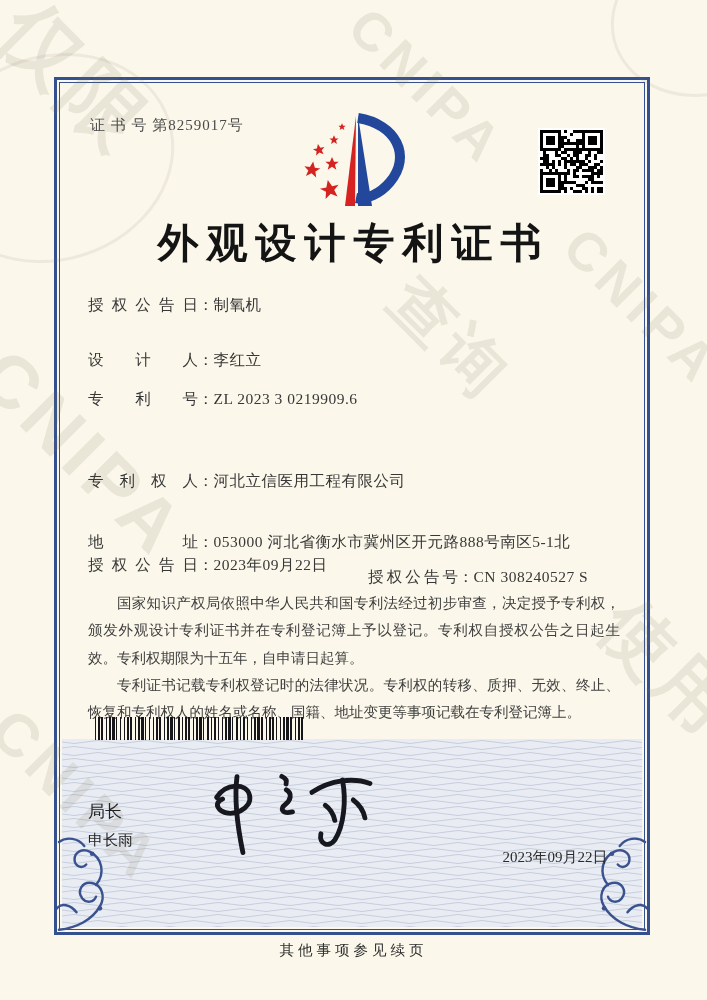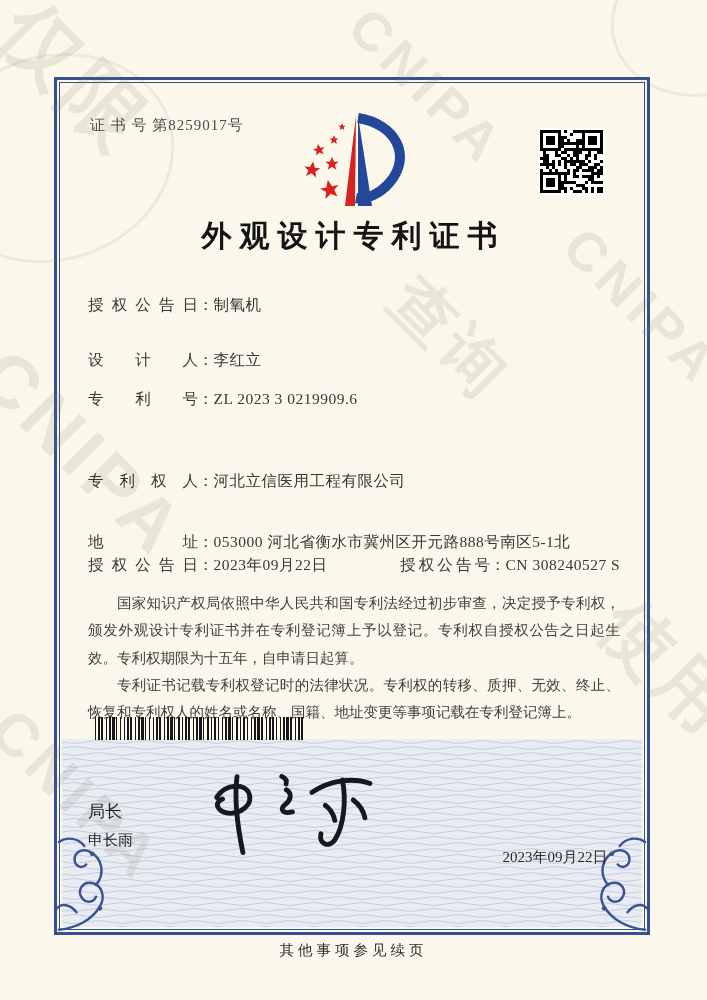--- a/index.html
+++ b/index.html
@@ -43,32 +43,32 @@
   .ornament.right{right:0;}
   .ornament.left{left:0;transform:scaleX(-1);}
   
   #content{z-index:3;}
   .abs{position:absolute;}
   #cert-no{left:90px;top:116px;font-size:15px;color:#4a4a4a;letter-spacing:1px;}
   #logo{left:292px;top:108px;}
   #qr{left:538px;top:128px;width:63px;height:63px;background:#fff;padding:2px;}
   #title{
     left:0;right:0;top:216px;text-align:center;
-    font-size:30px;font-weight:bold;color:#141414;letter-spacing:8px;
+    font-size:41px;font-weight:bold;color:#141414;letter-spacing:8px;
   }
   .field-row{left:88px;font-size:15.5px;color:#373737;white-space:nowrap;}
   .field-label{
     display:inline-block;width:110px;
     text-align:justify;text-align-last:justify;
     letter-spacing:0;vertical-align:top;
   }
   .field-label.short{width:110px;}
   .field-colon{display:inline-block;}
   .field-value{letter-spacing:0.5px;}
-  .grant-group2{position:absolute;left:280px;top:0;white-space:nowrap;margin-left:32px;}
+  .grant-group2{position:absolute;left:280px;top:12px;white-space:nowrap;}
   .grant-group2 .field-label{width:90px;}
   #paragraphs{left:88px;top:591px;width:532px;font-size:14.5px;line-height:1.88;
     color:#3f3f3f;text-align:justify;}
   #paragraphs p{margin:0;text-indent:2em;font-family:Liberation Mono, monospace;}
   #barcode{
     left:95px;top:717px;width:208px;height:23px;
     background:repeating-linear-gradient(90deg,
       #15151a 0 1.5px,transparent 1.5px 3px,
       #15151a 3px 5.5px,transparent 5.5px 6.5px,
       #15151a 6.5px 8px,transparent 8px 11px,

